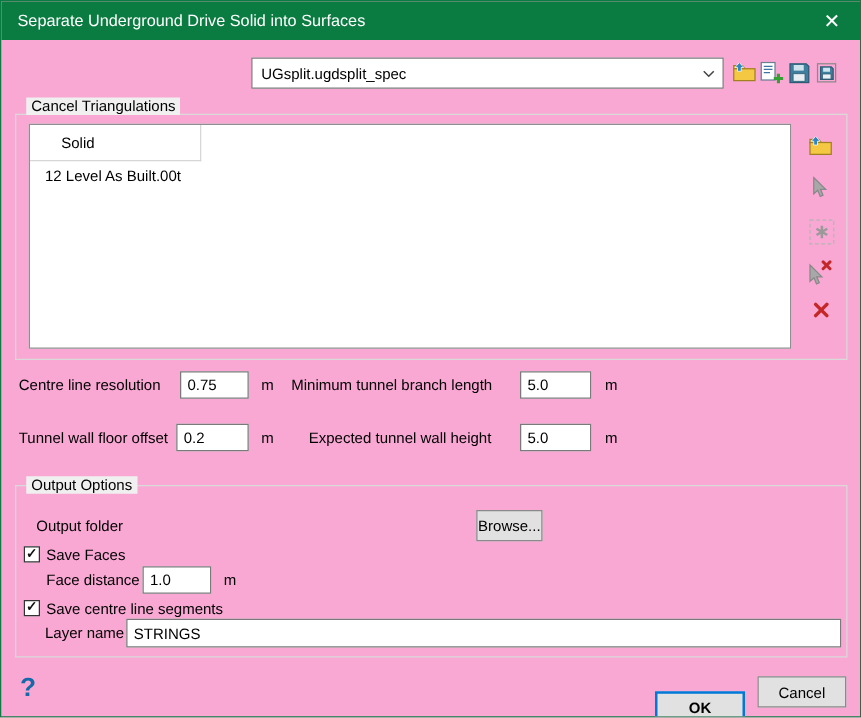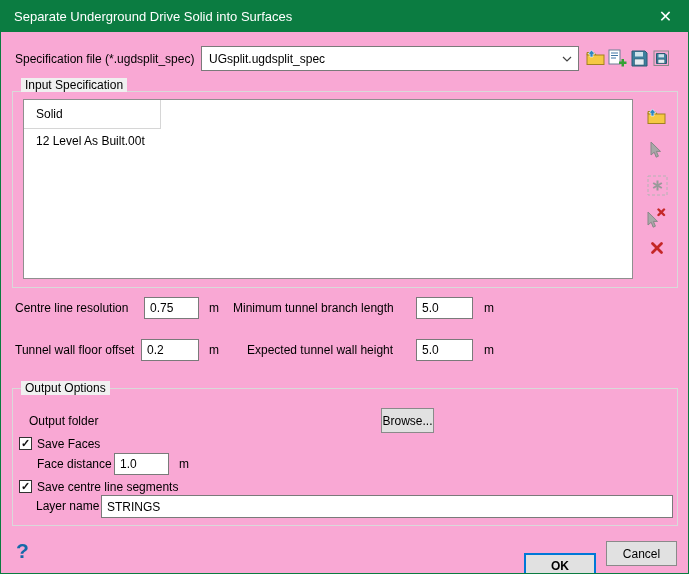--- a/index.html
+++ b/index.html
@@ -24,36 +24,35 @@
   .groupbox { position:absolute; border:1px solid #d9d9d9; }
   .group-label { position:absolute; background:#f0f0f0; padding:0 4px; line-height:14px; white-space:nowrap; }
   .icon-btn { position:absolute; display:flex; align-items:center; justify-content:center; cursor:default; }
   .checkbox { position:absolute; width:13px; height:13px; background:#fff; border:1px solid #333;
     display:flex; align-items:center; justify-content:center; font-size:11px; font-weight:bold; color:#111; line-height:11px; }
   .btn { position:absolute; background:#e1e1e1; border:1px solid #8a8a8a; font-family:"Liberation Sans", sans-serif;
     font-size:12px; display:flex; align-items:center; justify-content:center; cursor:default; }
   .btn-default { border:2px solid #0078d7; }
   
   .tri-list { position:absolute; left:22px; top:98px; width:610px; height:180px; background:#fff; border:1px solid #8f8f8f; }
-  .tri-header { height:29px; width:137px; line-height:29px; padding-left:12px;
+  .tri-header { height:29px; width:137px; line-height:29px; padding-left:25px;
     border-right:1px solid #d6d6d6; border-bottom:1px solid #d6d6d6; background:#fff; }
   .tri-row { height:25px; line-height:25px; padding-left:12px; white-space:nowrap; }
   .help { position:absolute; left:15px; top:538px; font-size:21px; font-weight:bold; color:#1569a8; cursor:default; }
 </style>
 </head>
 <body>
 
 <div class="window">
 
   <div class="titlebar">
     <div class="title-text">Separate Underground Drive Solid into Surfaces</div>
     <div class="close-btn">✕</div>
   </div>
 
-  <div class="label" style="left:14px; top:46px; line-height:24px;">Specification file (*.ugdsplit_spec)</div>
   <div class="combo" style="left:200px; top:45px; width:378px; height:25px;">
     <span class="combo-text">UGsplit.ugdsplit_spec</span>
     <svg class="combo-chevron" viewBox="0 0 10 6">
         <path d="M1 1 L5 5 L9 1" stroke="#444" stroke-width="1.2" fill="none"></path>
       </svg>
   </div>
   <div class="icon-btn" style="left:584px; top:48px; width:20px; height:18px;">
     <svg width="19" height="16" viewBox="0 0 19 16">
       <path d="M1 5 L1 2.5 L8 2.5 L10 5 Z" fill="#f5c843" stroke="#a3801f"></path>
       <rect x="1" y="5" width="17" height="9.5" fill="#f5c843" stroke="#a3801f"></rect>
@@ -79,21 +78,21 @@
   <div class="icon-btn" style="left:651px; top:48px; width:18px; height:18px;">
     <svg width="17" height="17" viewBox="0 0 17 17">
       <rect x="1" y="1" width="14.5" height="14.5" fill="none" stroke="#8a8a8a"></rect>
       <path d="M3.5 3.5 h8.5 l1.5 1.5 v8.5 h-10 z" fill="#3e7f9e" stroke="#2c5a72"></path>
       <rect x="5.5" y="4.2" width="5.5" height="3.2" fill="#cfe3ec"></rect>
       <rect x="5" y="9.2" width="6.8" height="4" fill="#e8eef2" stroke="#2c5a72" stroke-width="0.6"></rect>
     </svg>
   </div>
 
   <div class="groupbox" style="left:11px; top:90px; width:666px; height:197px;"></div>
-  <div class="group-label" style="left:20px; top:77px;">Input Specification</div>
+  <div class="group-label" style="left:20px; top:77px;">Cancel Triangulations</div>
 
   <div class="tri-list">
     <div class="tri-header">Solid</div>
     <div class="tri-row">12 Level As Built.00t</div>
   </div>
 
   <div class="icon-btn" style="left:644px; top:106px; width:22px; height:20px;">
     <svg width="19" height="16" viewBox="0 0 19 16">
       <path d="M1 5 L1 2.5 L8 2.5 L10 5 Z" fill="#f5c843" stroke="#a3801f"></path>
       <rect x="1" y="5" width="17" height="9.5" fill="#f5c843" stroke="#a3801f"></rect>

